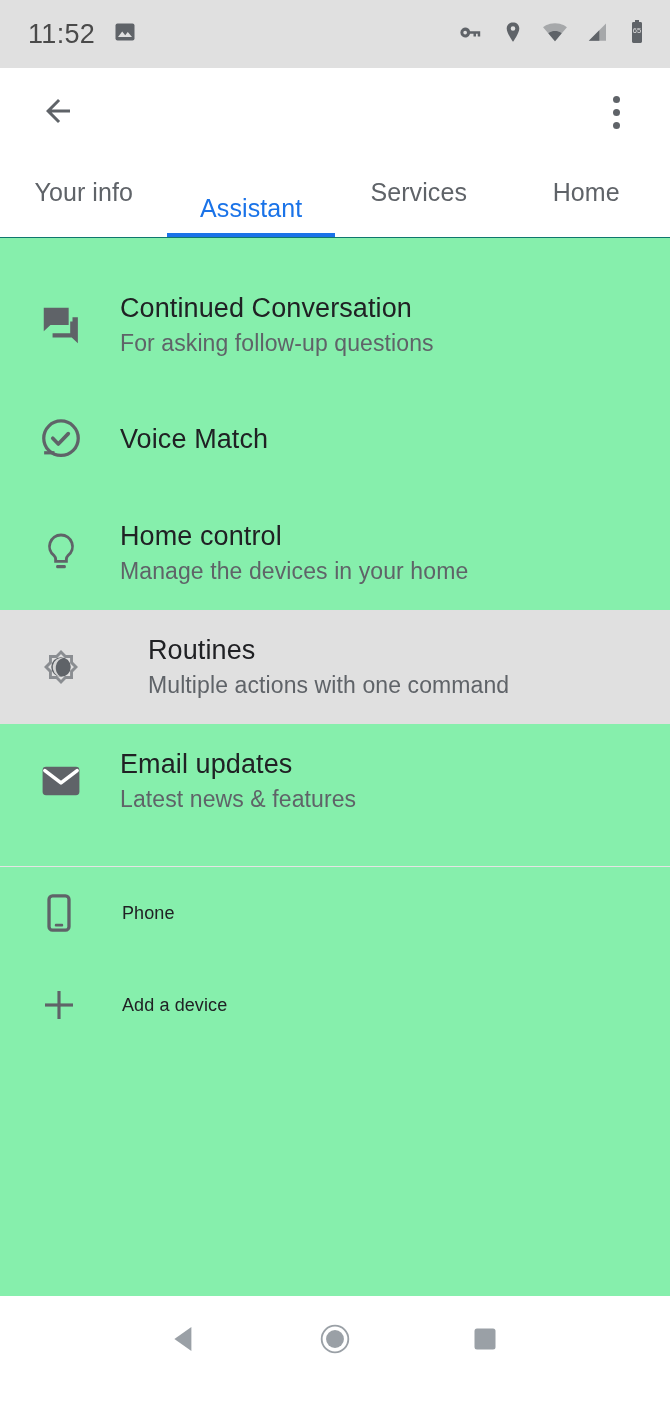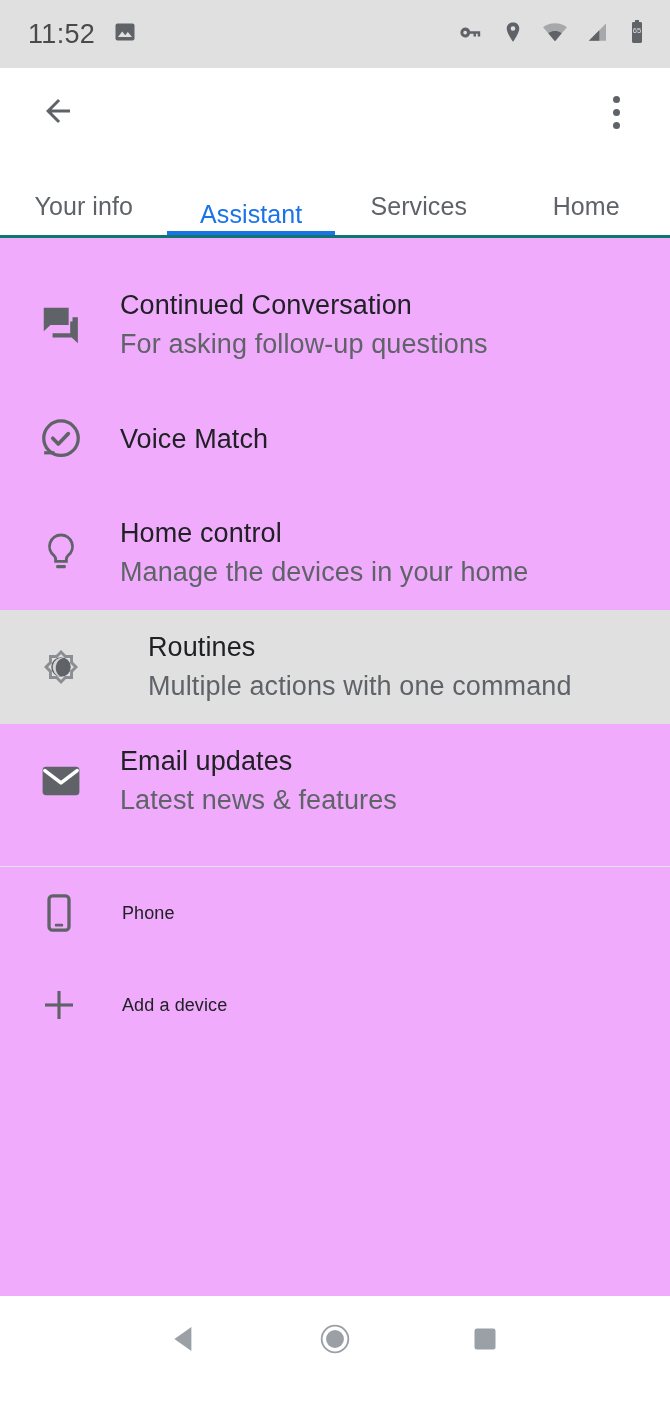--- a/index.html
+++ b/index.html
@@ -81,23 +81,23 @@
     height: 7px;
     border-radius: 50%;
     background: #5f6368;
   }
 
   
   .tab-bar {
     position: relative;
     height: 82px;
     display: flex;
-    align-items: center;
+    align-items: flex-start;
     padding-top: 22px;
-    border-bottom: 3px solid #0f766e;
+    border-bottom: 1px solid #0f766e;
     flex: 0 0 auto;
   }
   .tab {
     flex: 1 1 0;
     text-align: center;
     font-size: 25px;
     color: #5f6368;
     letter-spacing: 0.1px;
     cursor: pointer;
     background: none;
@@ -112,21 +112,21 @@
     left: 167px;
     width: 168px;
     height: 4px;
     background: #1a73e8;
   }
 
   
   .content {
     flex: 1 1 auto;
     overflow: hidden;
-    background: #f0abfc;
+    background: #86efac;
   }
 
   .list-row {
     display: flex;
     align-items: center;
     padding: 0 28px 0 38px;
     min-height: 114px;
     cursor: pointer;
   }
   .list-row.highlight { background: #e0e0e0; gap: 28px; }
@@ -142,21 +142,21 @@
     padding-left: 20px;
     padding-right: 10px;
   }
   .row-title {
     font-size: 27px;
     color: #202124;
     line-height: 1.36;
     letter-spacing: 0.1px;
   }
   .row-sub {
-    font-size: 27px;
+    font-size: 23px;
     color: #5f6368;
     line-height: 1.38;
     letter-spacing: 0.1px;
     margin-top: 2px;
     max-width: 470px;
   }
 
   .spacer-top { height: 30px; }
 
   .divider {

